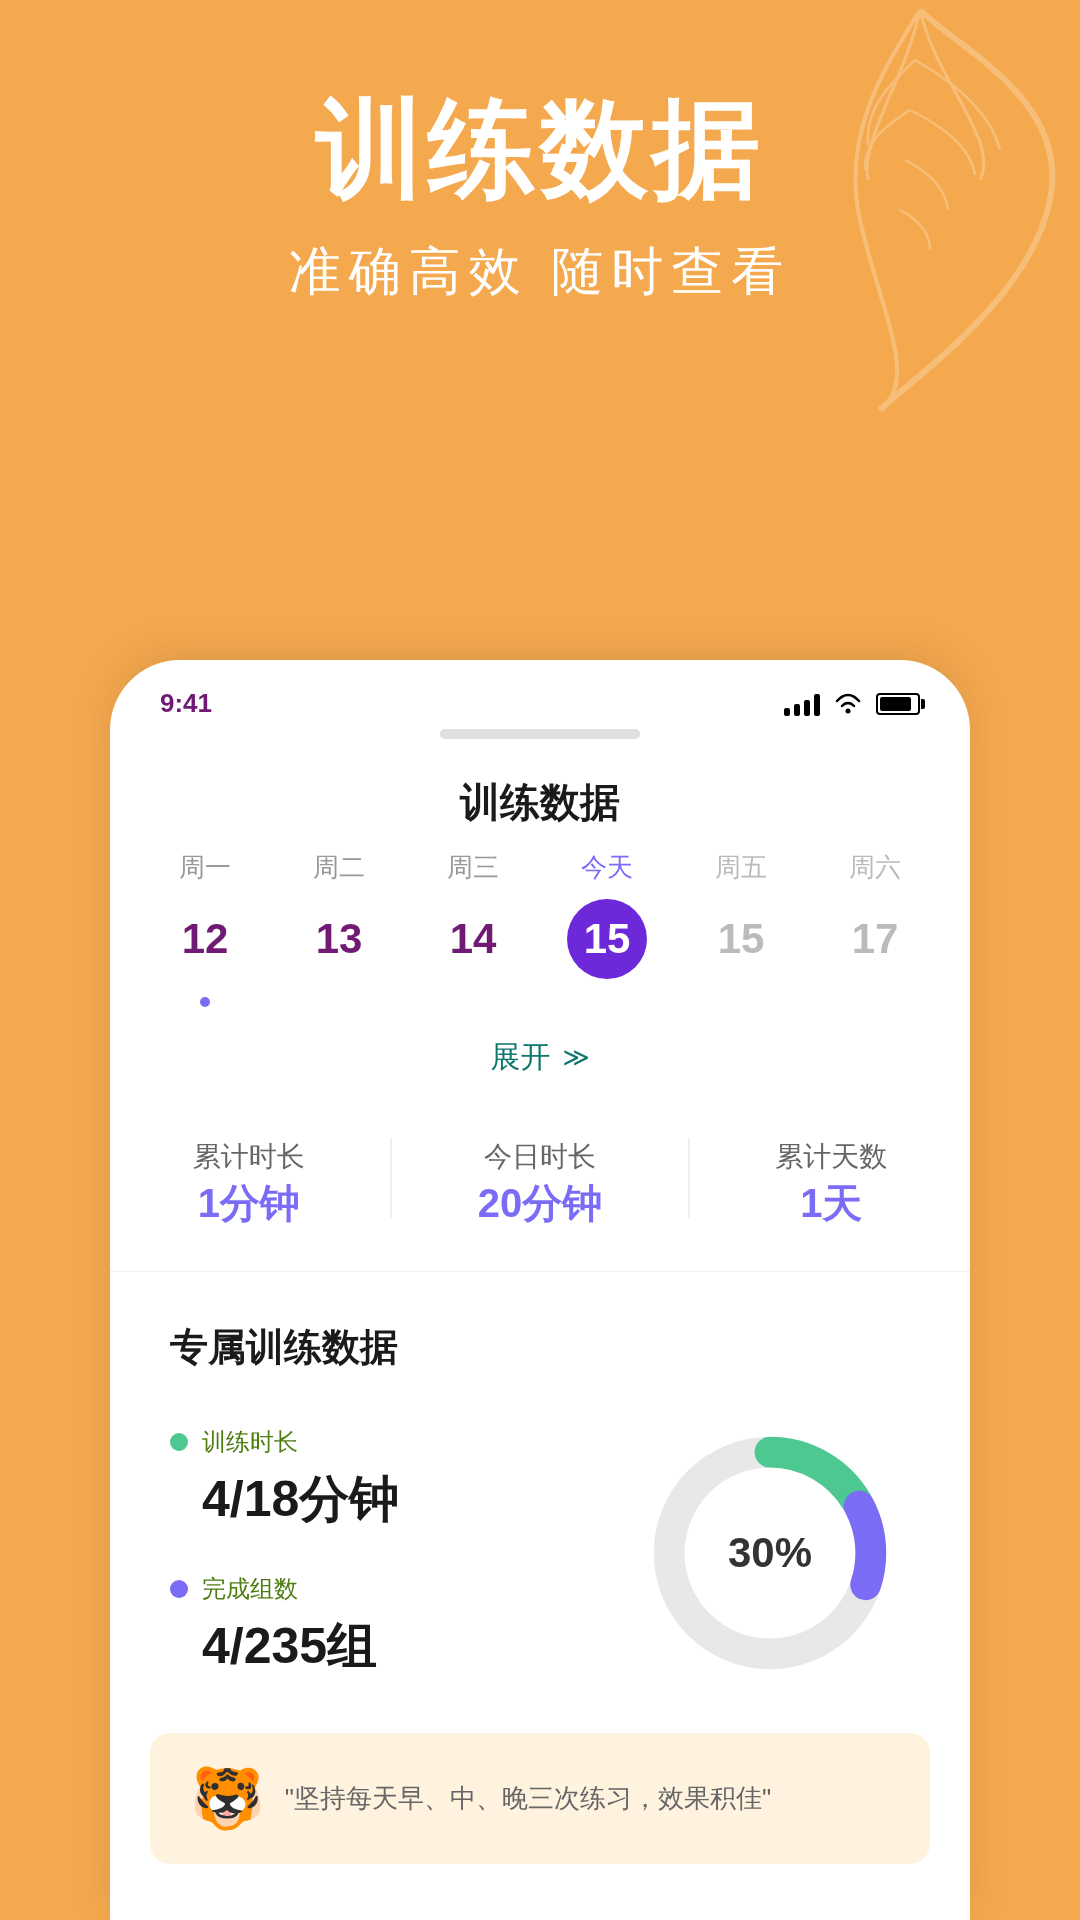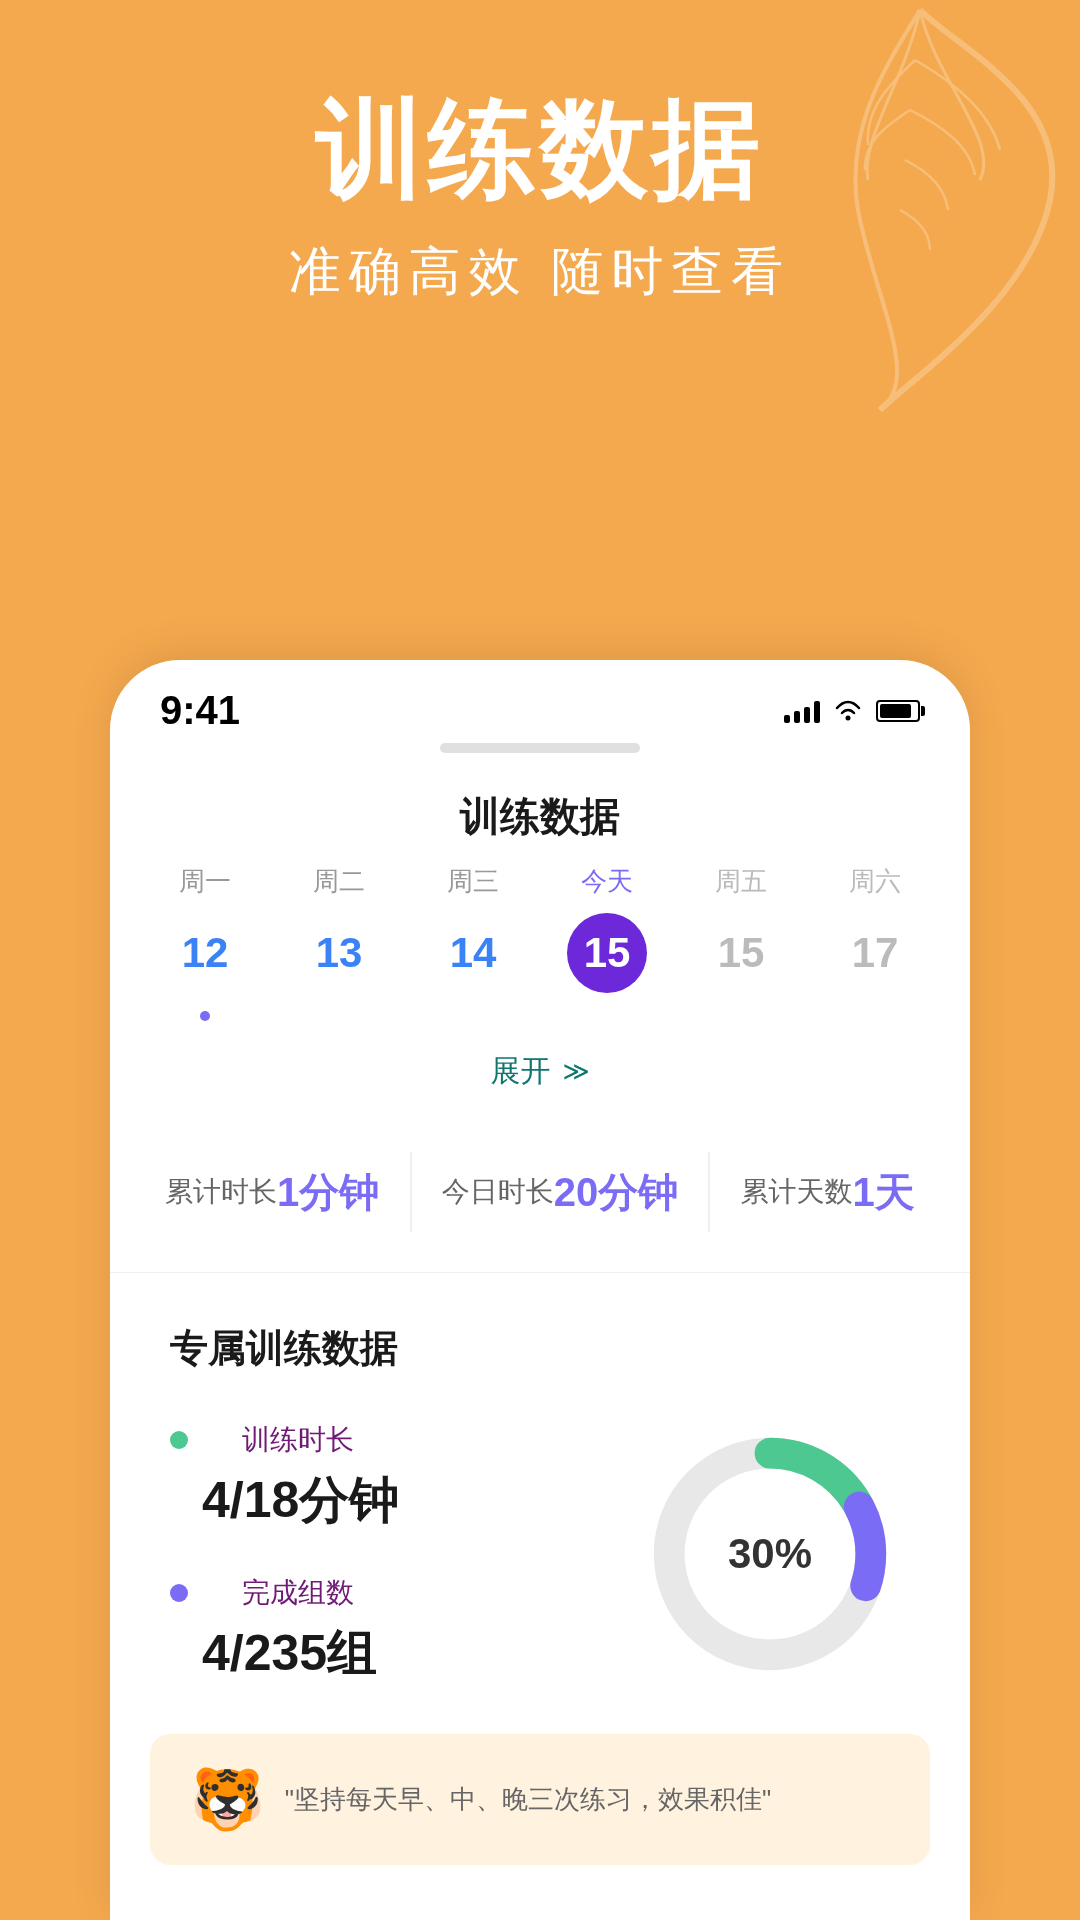--- a/index.html
+++ b/index.html
@@ -60,23 +60,23 @@
     }
 
     
     .status-bar {
       display: flex;
       justify-content: space-between;
       align-items: center;
       padding: 28px 50px 0 50px;
     }
     .status-time {
-      font-size: 40px;
+      font-size: 26px;
       font-weight: 600;
-      color: #000000;
+      color: #701a75;
     }
     .status-icons {
       display: flex;
       align-items: center;
       gap: 14px;
     }
     .signal-bars {
       display: flex;
       align-items: flex-end;
       gap: 4px;
@@ -159,21 +159,21 @@
       font-size: 26px;
       color: #999;
     }
     .day-label.today {
       color: #7B6CF6;
       text-align: center;
     }
     .day-number {
       font-size: 42px;
       font-weight: 600;
-      color: #3b82f6;
+      color: #701a75;
       width: 80px;
       height: 80px;
       display: flex;
       align-items: center;
       justify-content: center;
     }
     .day-number.today {
       background: #6d28d9;
       color: #fff;
       border-radius: 50%;
@@ -203,21 +203,21 @@
 
     
     .stats-row {
       display: flex;
       justify-content: space-around;
       padding: 60px 40px 40px;
       border-bottom: 1px solid #f0f0f0;
     }
     .stat-item {
       display: flex;
-      flex-direction: row;
+      flex-direction: column;
       align-items: center;
     }
     .stat-label {
       font-size: 28px;
       color: #666;
     }
     .stat-value {
       font-size: 40px;
       font-weight: 700;
       color: #7B6CF6;
@@ -260,23 +260,22 @@
     .metric-dot {
       width: 18px;
       height: 18px;
       border-radius: 50%;
     }
 
     .metric-dot.green { background: #4DC891; }
     .metric-dot.purple { background: #7B6CF6; }
 
     .metric-label {
-      font-size: 28px;
-      color: #701a75;
-      margin-left: 40px;
+      font-size: 24px;
+      color: #4d7c0f;
     }
 
     .metric-value {
       font-size: 50px;
       font-weight: 700;
       color: #1a1a1a;
       margin-left: 32px;
     }
 
     

